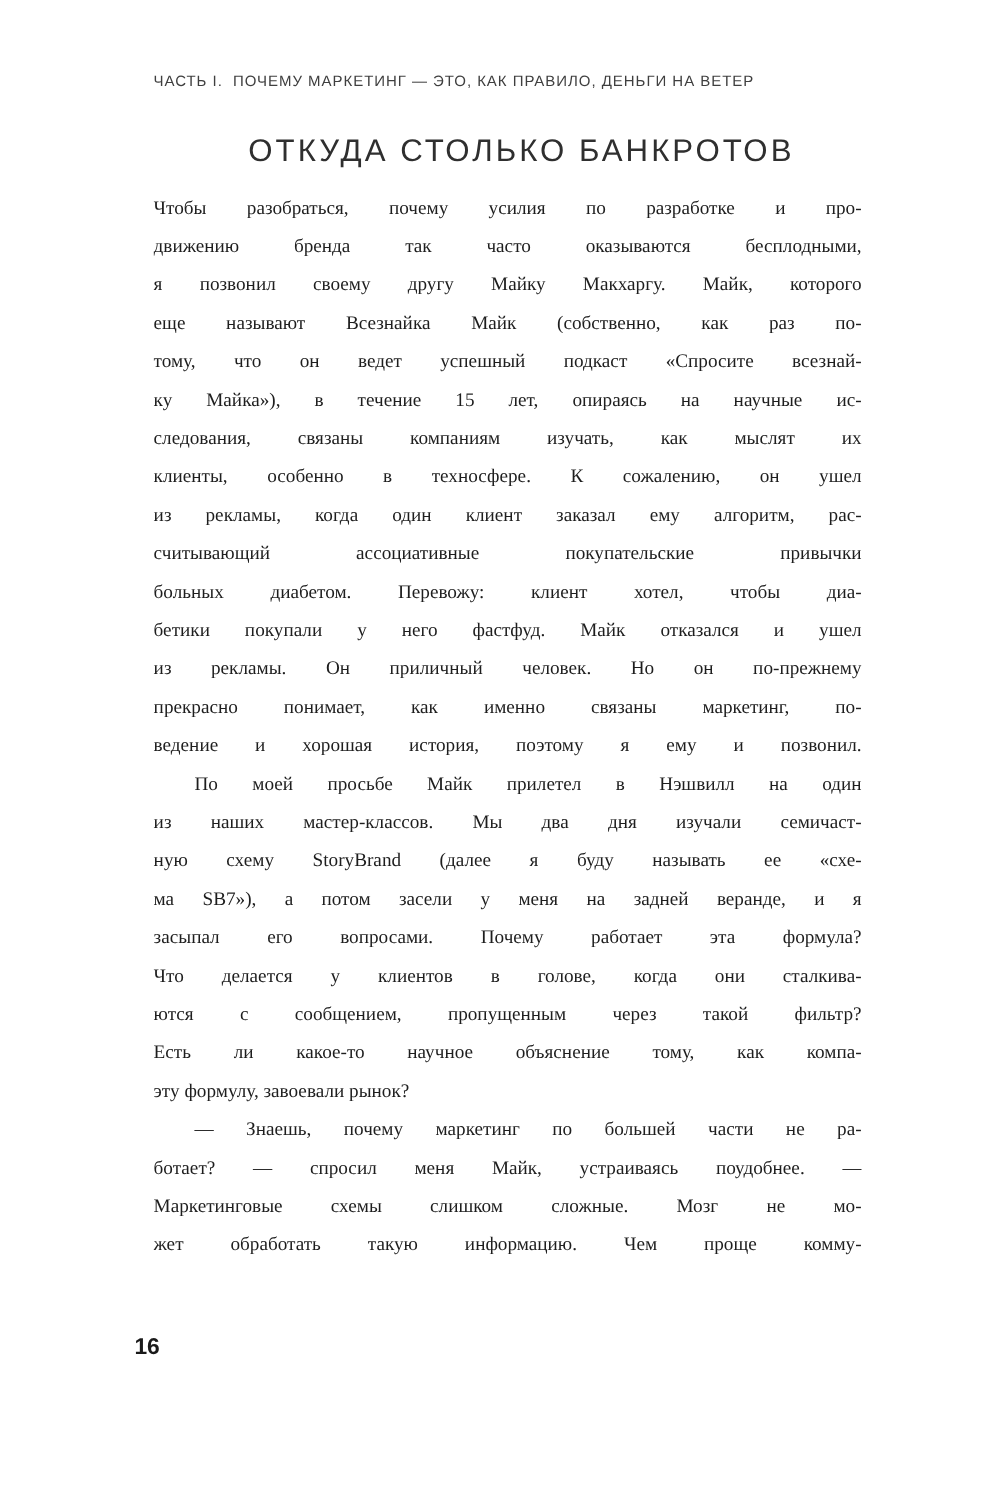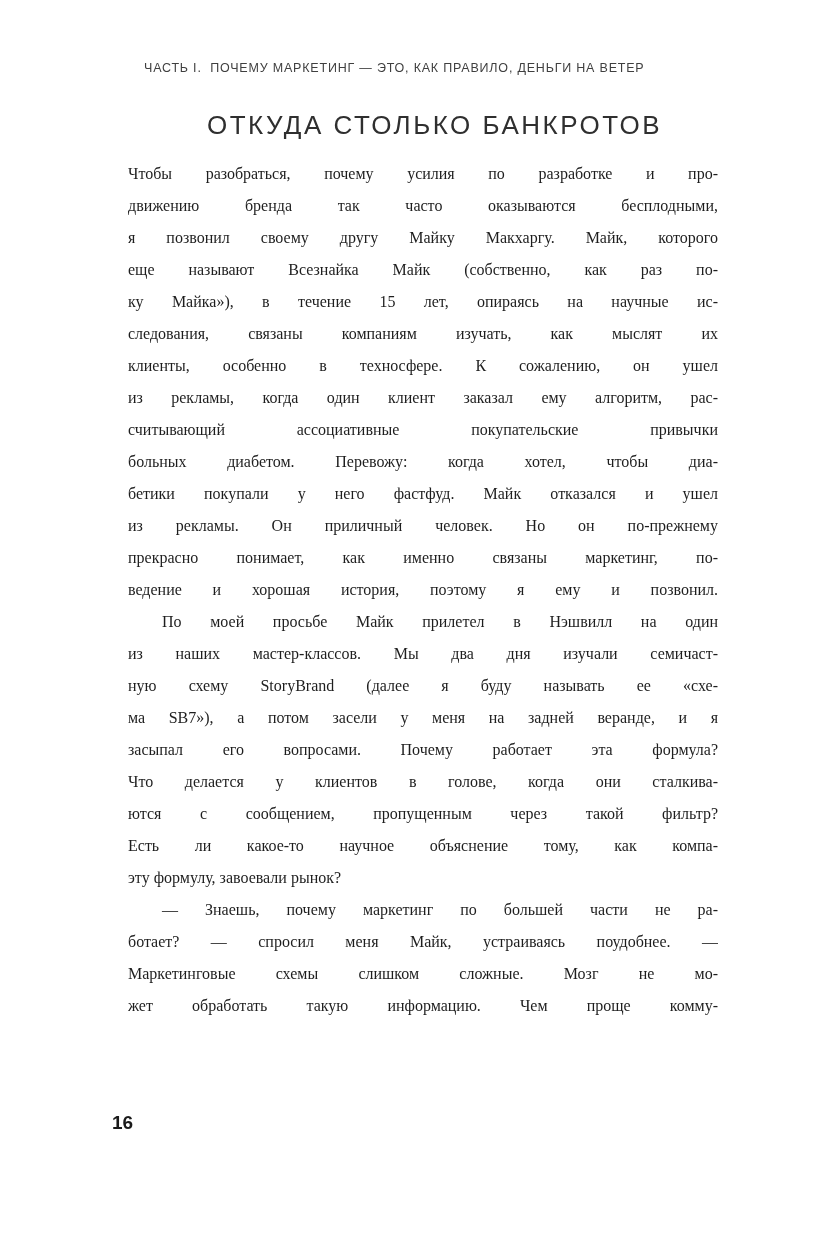--- a/index.html
+++ b/index.html
@@ -16,21 +16,20 @@
     position: absolute;
     left: 128px;
     top: 61px;
     width: 600px;
     font-family: "Liberation Sans", sans-serif;
     font-size: 12.5px;
     font-weight: 400;
     letter-spacing: 0.8px;
     color: #3f3f3f;
     white-space: pre;
-    margin-left: 16px;
   }
   .section-title {
     position: absolute;
     left: 0;
     right: 0;
     top: 110px;
     text-align: center;
     font-family: "Liberation Sans", sans-serif;
     font-size: 26px;
     font-weight: 400;
@@ -72,26 +71,27 @@
   <div class="running-header">ЧАСТЬ I.  ПОЧЕМУ МАРКЕТИНГ — ЭТО, КАК ПРАВИЛО, ДЕНЬГИ НА ВЕТЕР</div>
 
   <div class="section-title">ОТКУДА СТОЛЬКО БАНКРОТОВ</div>
 
   <div class="body-text">
       <div class="paragraph">
         <div class="line">Чтобы разобраться, почему усилия по разработке и про-</div>
         <div class="line">движению бренда так часто оказываются бесплодными,</div>
         <div class="line">я позвонил своему другу Майку Макхаргу. Майк, которого</div>
         <div class="line">еще называют Всезнайка Майк (собственно, как раз по-</div>
+        <div class="line">тому, что он ведет успешный подкаст «Спросите всезнай-</div>
         <div class="line">ку Майка»), в течение 15 лет, опираясь на научные ис-</div>
         <div class="line">следования, связаны компаниям изучать, как мыслят их</div>
         <div class="line">клиенты, особенно в техносфере. К сожалению, он ушел</div>
         <div class="line">из рекламы, когда один клиент заказал ему алгоритм, рас-</div>
         <div class="line">считывающий ассоциативные покупательские привычки</div>
-        <div class="line">больных диабетом. Перевожу: когда хотел, чтобы диа-</div>
+        <div class="line">больных диабетом. Перевожу: клиент хотел, чтобы диа-</div>
         <div class="line">бетики покупали у него фастфуд. Майк отказался и ушел</div>
         <div class="line">из рекламы. Он приличный человек. Но он по-прежнему</div>
         <div class="line">прекрасно понимает, как именно связаны маркетинг, по-</div>
         <div class="line">ведение и хорошая история, поэтому я ему и позвонил.</div>
       </div>
       <div class="paragraph">
         <div class="line indent">По моей просьбе Майк прилетел в Нэшвилл на один</div>
         <div class="line">из наших мастер-классов. Мы два дня изучали семичаст-</div>
         <div class="line">ную схему StoryBrand (далее я буду называть ее «схе-</div>
         <div class="line">ма SB7»), а потом засели у меня на задней веранде, и я</div>

